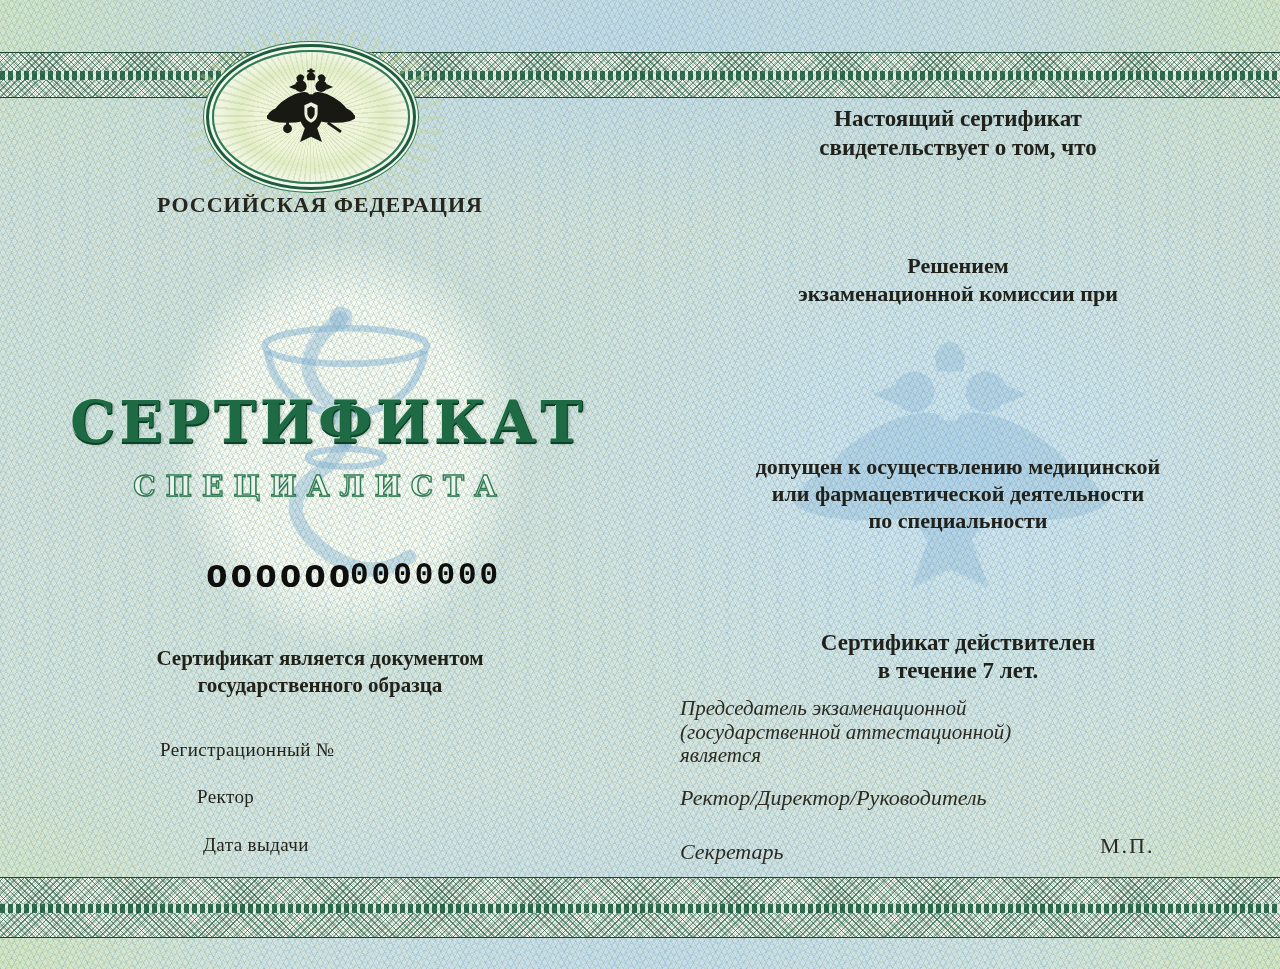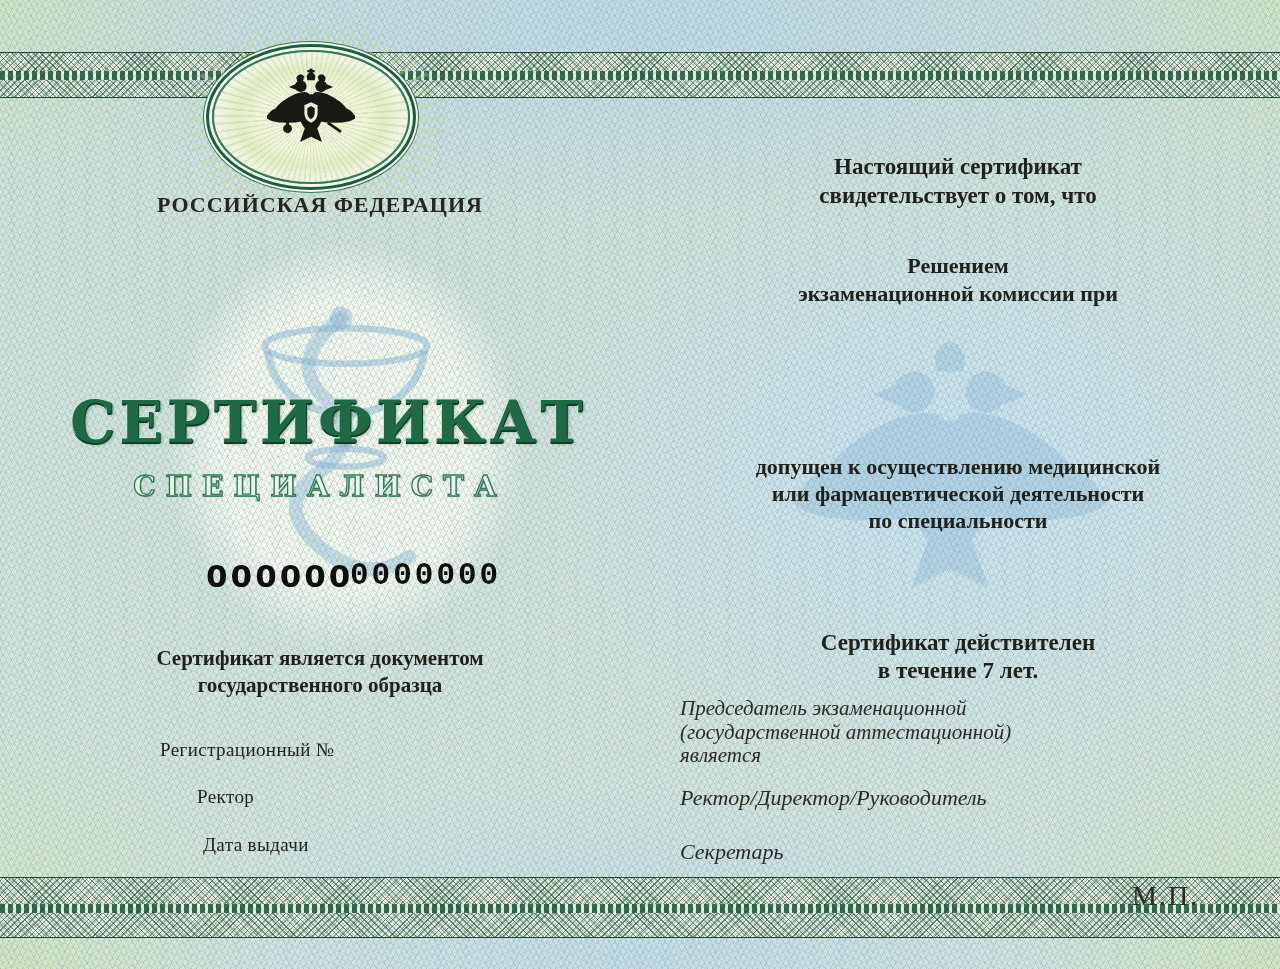--- a/index.html
+++ b/index.html
@@ -85,28 +85,28 @@
     text-shadow:1px 1px 1px rgba(30,90,60,.45);
     font-family:"DejaVu Serif","Liberation Serif",serif;
   }
   .num{
     font-family:"DejaVu Sans","Liberation Sans",sans-serif;font-weight:bold;font-size:31px;
     color:#0e0e0c;letter-spacing:3px;top:558px;
   }
   .note{left:70px;top:645px;width:500px;font-size:21px;font-weight:bold;line-height:1.3;color:#21211a;}
   .field{font-size:19px;color:#23231d;letter-spacing:.4px;}
   .rblock{left:678px;width:560px;font-weight:bold;color:#21211b;}
-  .intro{top:105px;font-size:23px;line-height:1.25;margin-top:48px;}
+  .intro{top:105px;font-size:23px;line-height:1.25;}
   .decision{top:252px;font-size:22px;line-height:1.25;}
   .admission{top:454px;font-size:22px;line-height:1.22;}
   .validity{top:629px;font-size:23px;line-height:1.22;}
   .sig{left:680px;font-style:italic;font-weight:normal;font-size:21px;color:#2b2b24;line-height:1.12;}
   .rector{top:786px;font-size:22px;}
   .secretary{top:840px;font-size:22px;}
-  .mp{left:1132px;top:833px;width:100px;font-size:28px;letter-spacing:2px;color:#2b2b24;margin-top:47px;}
+  .mp{left:1100px;top:833px;width:100px;font-size:22px;letter-spacing:2px;color:#2b2b24;}
 </style>
 </head>
 <body>
 
 <div class="page">
 
   <div class="bigoval">
     <svg width="260" height="330" viewBox="0 0 200 260">
       <g stroke="#8fb9d8" fill="none" stroke-opacity="0.55">
         <ellipse cx="100" cy="52" rx="64" ry="14" stroke-width="5"></ellipse>

